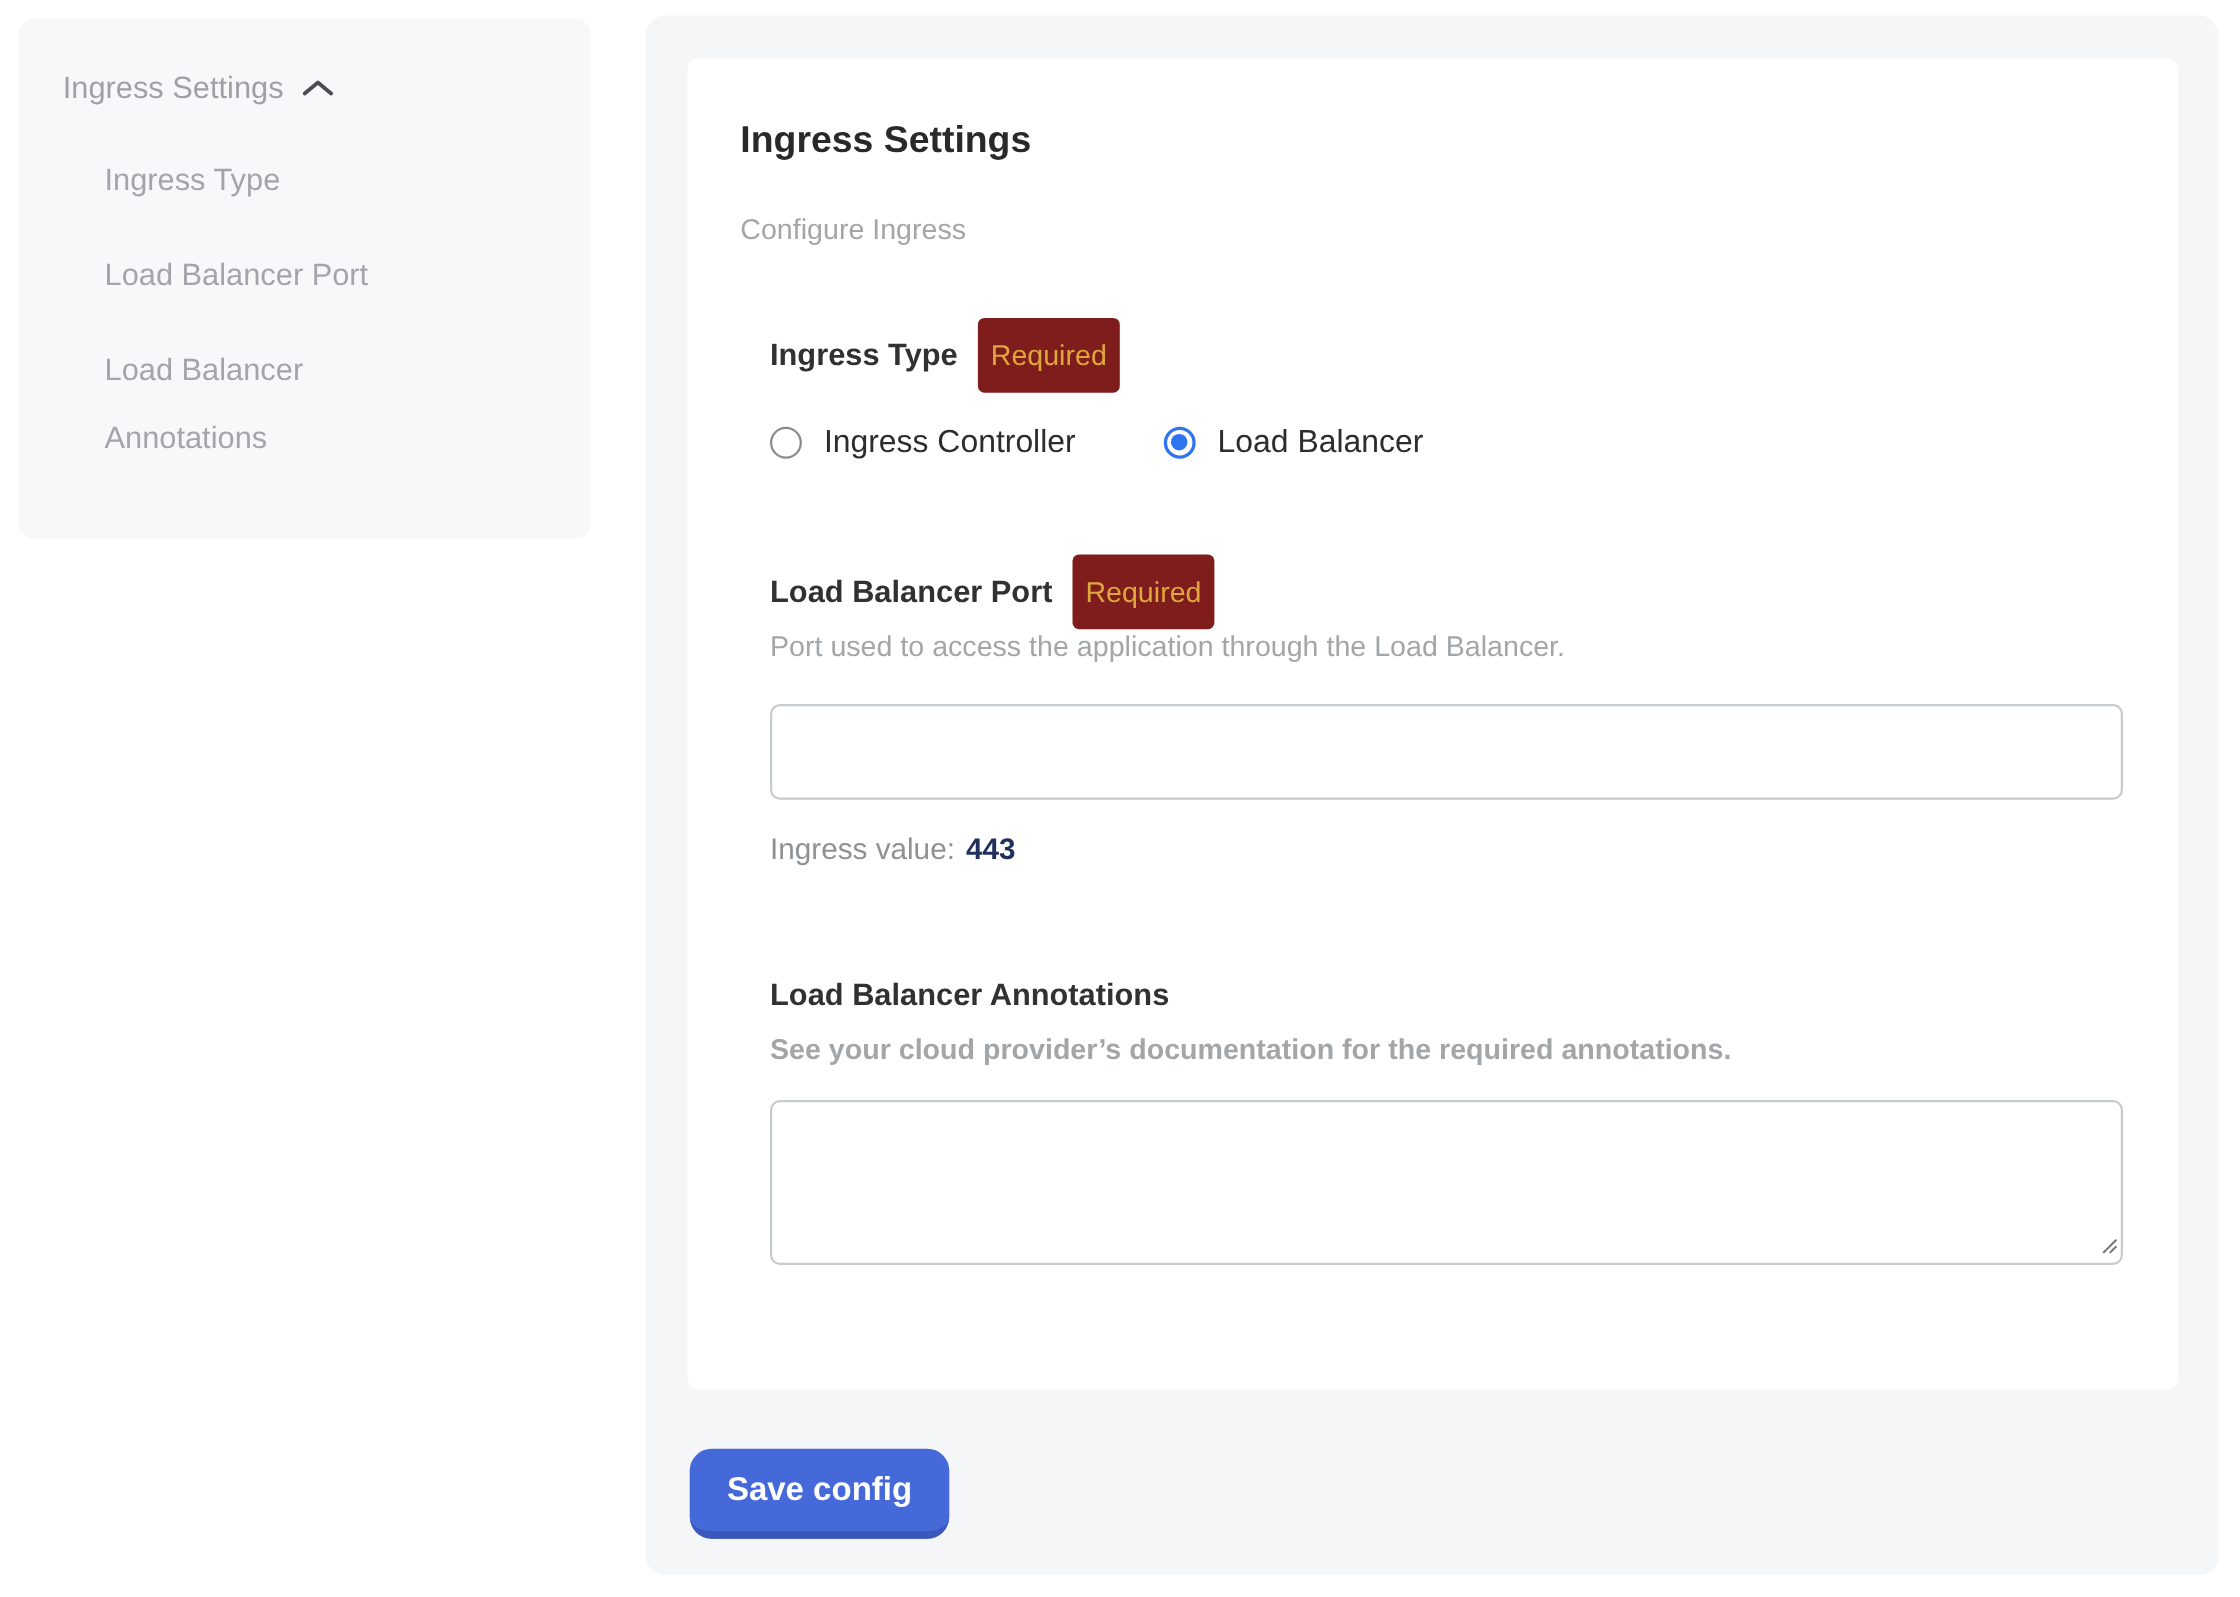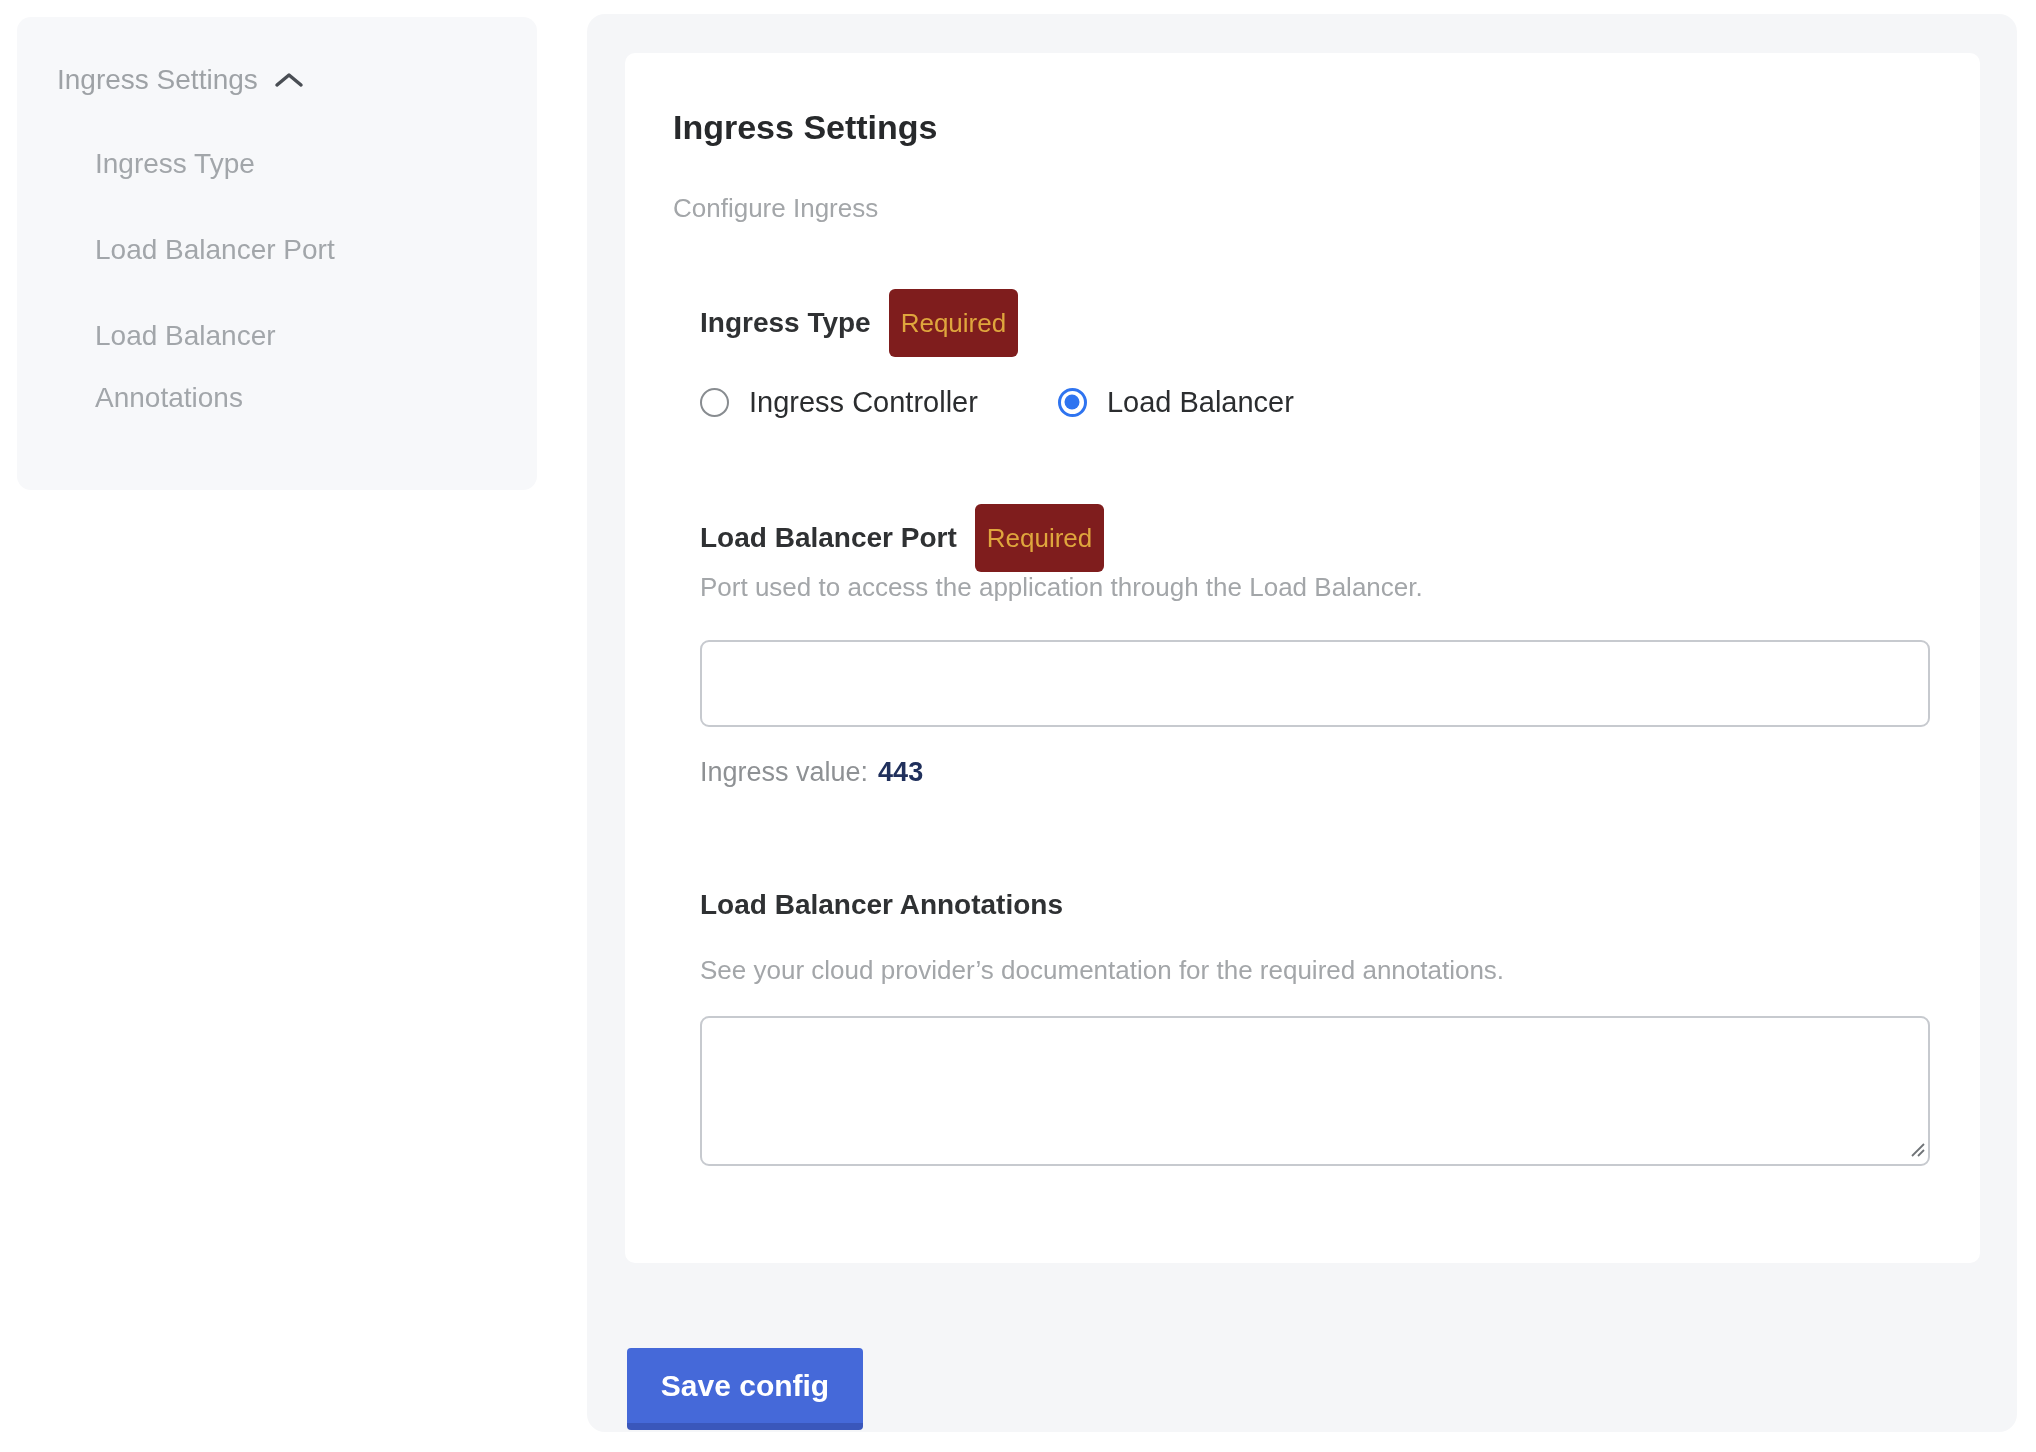--- a/index.html
+++ b/index.html
@@ -94,37 +94,37 @@
     font-family:"Liberation Sans","DejaVu Sans",sans-serif;
     outline:none;
   }
   .default-row {
     margin-top:29px; font-size:27px; line-height:32px; color:#8e9194;
     display:flex; align-items:baseline;
   }
   .default-value { color:#20305c; font-weight:600; margin-left:10px; }
 
   .sec-3 { margin-top:96px; }
-  .sec-3 .field-desc { margin-top:28px; }
+  .sec-3 .field-desc { margin-top:12px;font-weight:bold; }
   .textarea-wrap { position:relative; margin-top:30px; width:1230px; height:150px; }
   .text-area {
     width:100%; height:100%; resize:none;
     border:2px solid #c7cacf; border-radius:9px;
     background:#ffffff; font-size:26px; padding:14px 18px;
     font-family:"Liberation Sans","DejaVu Sans",sans-serif;
     outline:none; display:block;
   }
   .resize-handle { position:absolute; right:4px; bottom:4px; cursor:nwse-resize; }
 
   .save-btn {
-    position:absolute; left:40px; top:1334px;
+    position:absolute; left:40px; top:1303px;
     width:236px; height:82px;
     background:#4569d9; border:none;
     border-bottom:7px solid #3a57bb;
-    border-radius:4px;
+    border-radius:20px;
     color:#ffffff; font-size:30px; font-weight:700;
     font-family:"Liberation Sans","DejaVu Sans",sans-serif;
     display:flex; align-items:center; justify-content:center;
     cursor:pointer;
   }
 </style>
 </head>
 <body>
 
 <nav class="sidebar">

